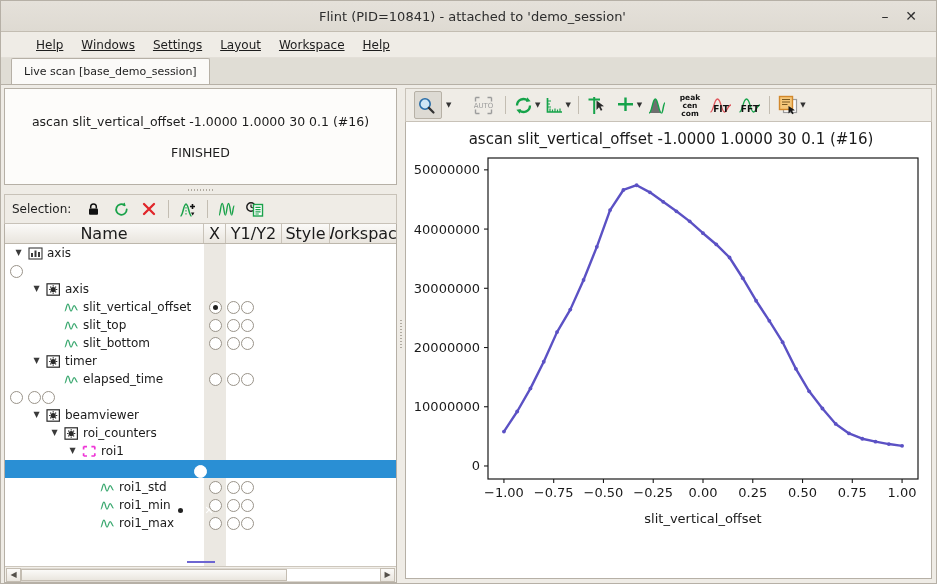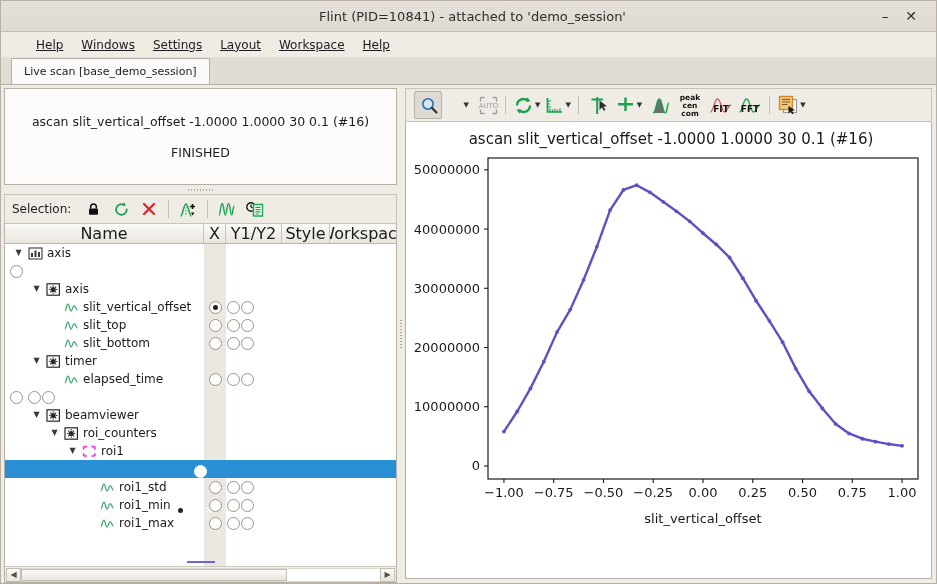--- a/index.html
+++ b/index.html
@@ -221,21 +221,21 @@
 
   
   .plottoolbar {
     height: 34px; flex: 0 0 34px;
     background: #efece6;
     border: 1px solid #c8c2b8;
     display: flex; align-items: center; padding-left: 8px; gap: 1px;
   }
   .ptbtn {
     height: 28px; min-width: 28px;
-    display: flex; align-items: center; justify-content: flex-end;
+    display: flex; align-items: center; justify-content: flex-start;
     padding: 0 2px;
   }
   .ptbtn.active {
     background: #dddad3; border: 1px solid #b7b1a6; border-radius: 2px;
   }
   .caret { font-size: 7px; color: #333; margin-left: 1px; }
 
   
   .plotwrap {
     flex: 1 1 auto; min-height: 0;

